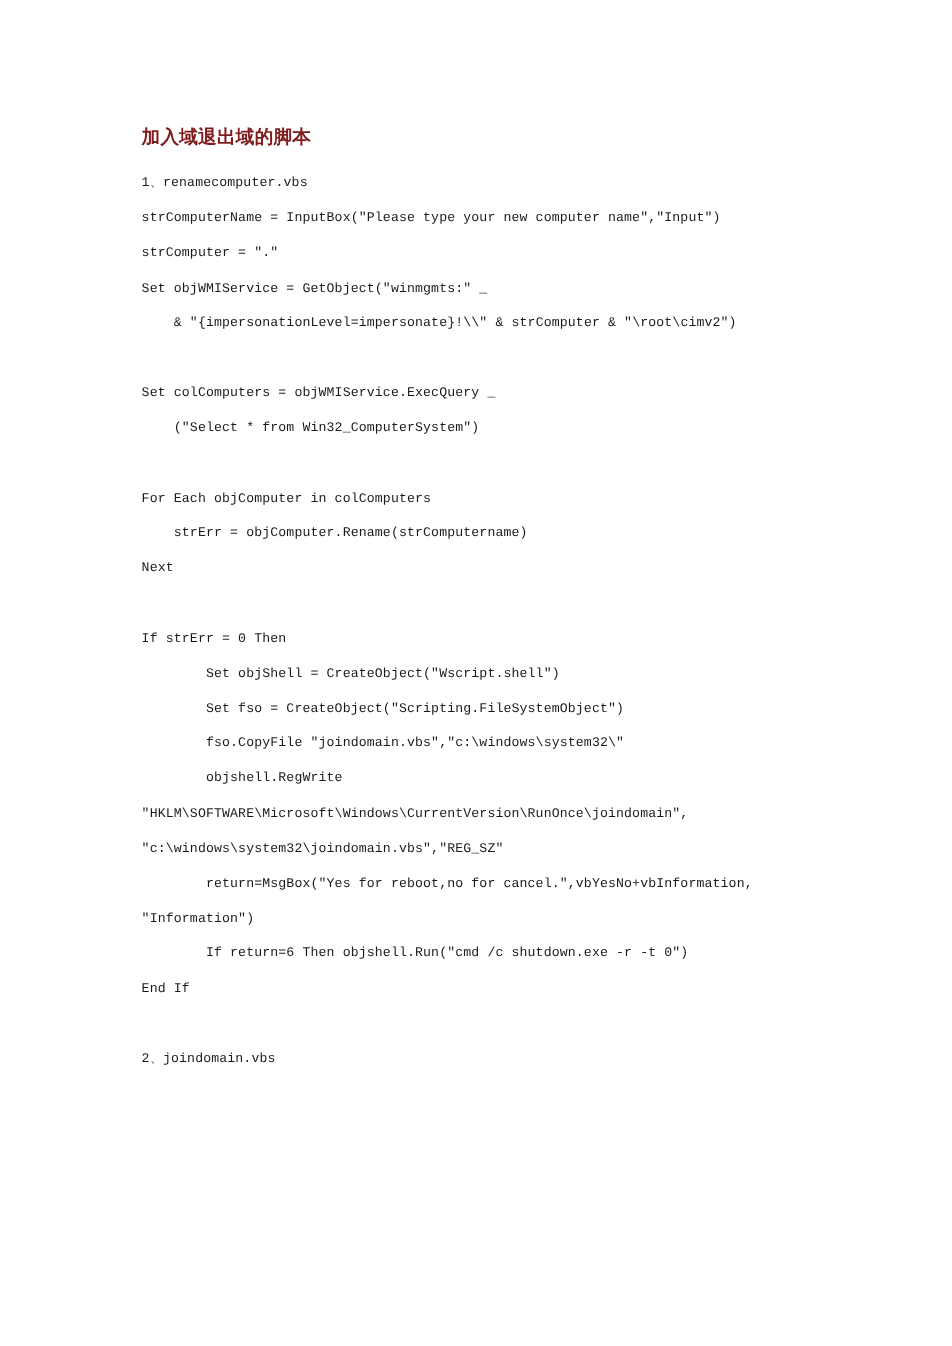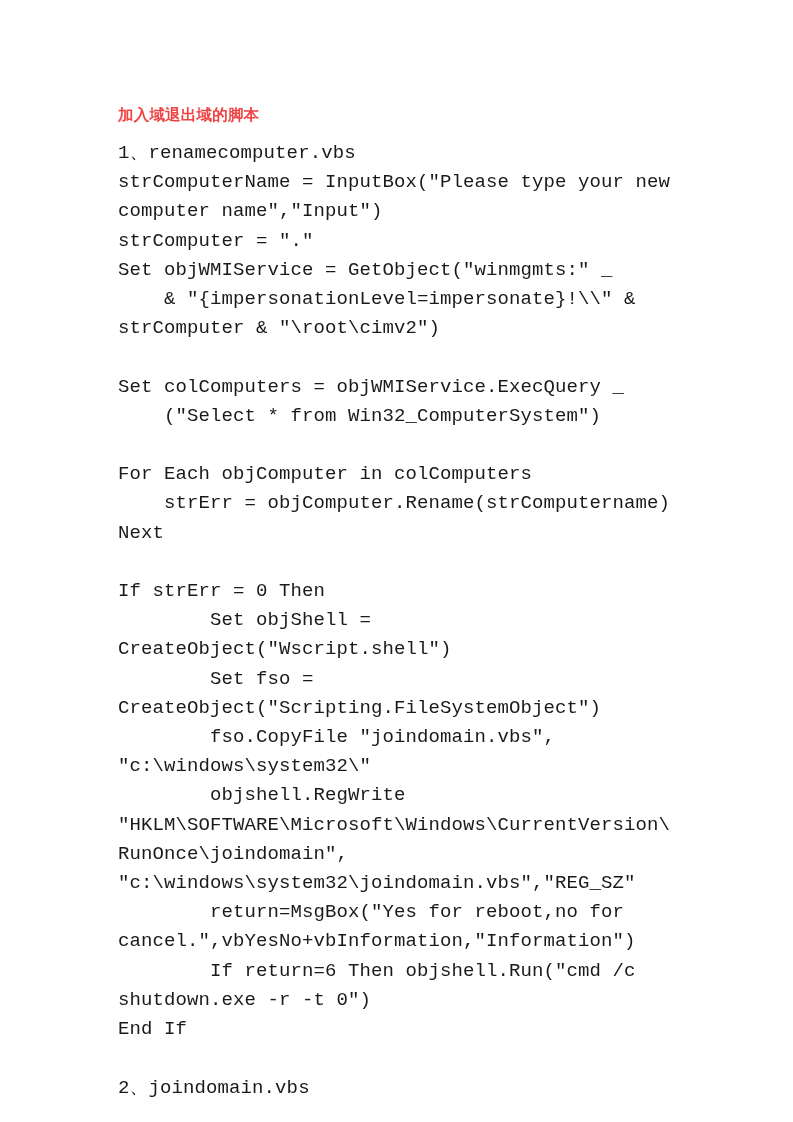--- a/index.html
+++ b/index.html
@@ -29,29 +29,29 @@
     position: absolute;
     left: 118px;
     top: 100px;
     width: 560px;
   }
   .doc-title {
     font-family: "Liberation Sans", sans-serif;
     font-weight: bold;
     font-size: 15.5px;
     line-height: 29px;
-    color: #ef4444;
+    color: #7f1d1d;
     margin: 0 0 10px 0;
     letter-spacing: 0.2px;
   }
   .code-block {
     margin: 0;
     padding: 0;
     font-family: "Liberation Mono", monospace;
-    font-size: 19px;
+    font-size: 11px;
     line-height: 29.2px;
     color: #1a1a1a;
     white-space: pre-wrap;
     word-break: break-word;
     overflow-wrap: break-word;
     letter-spacing: 0.1px;
   }
   .code-line {
     display: block;
     min-height: 29.2px;

